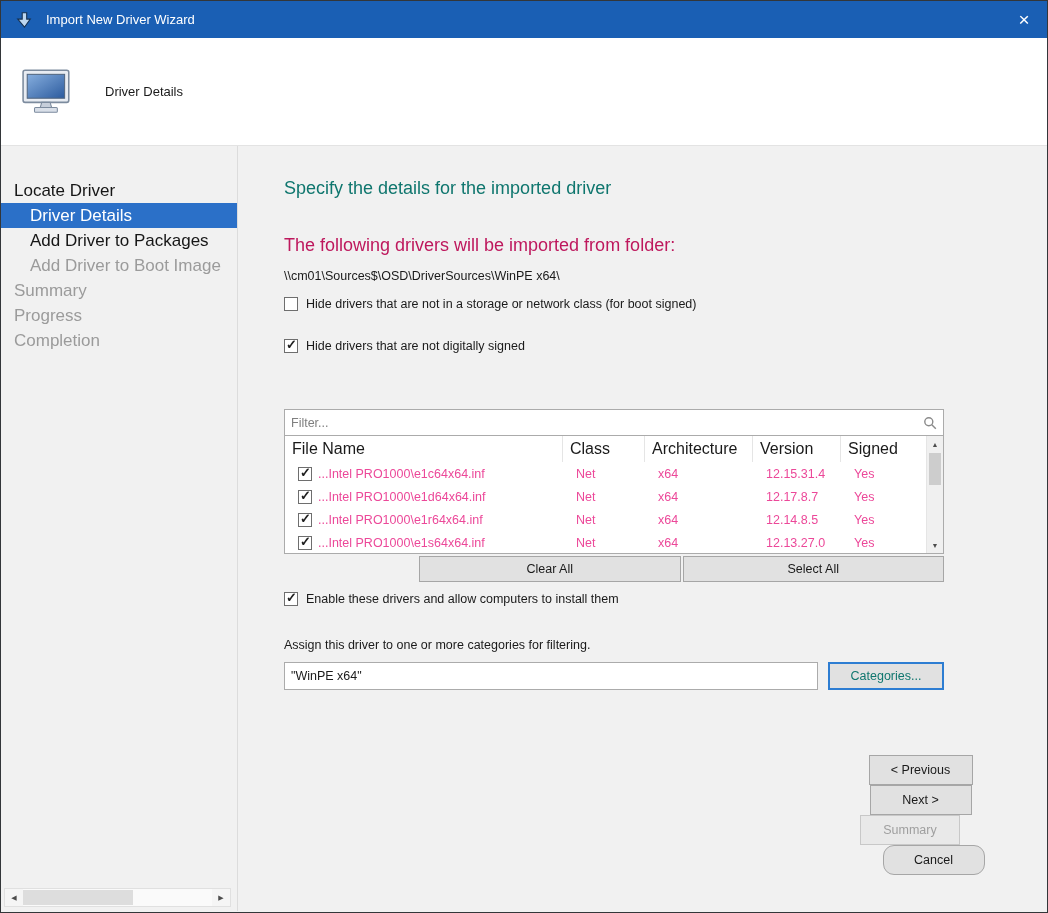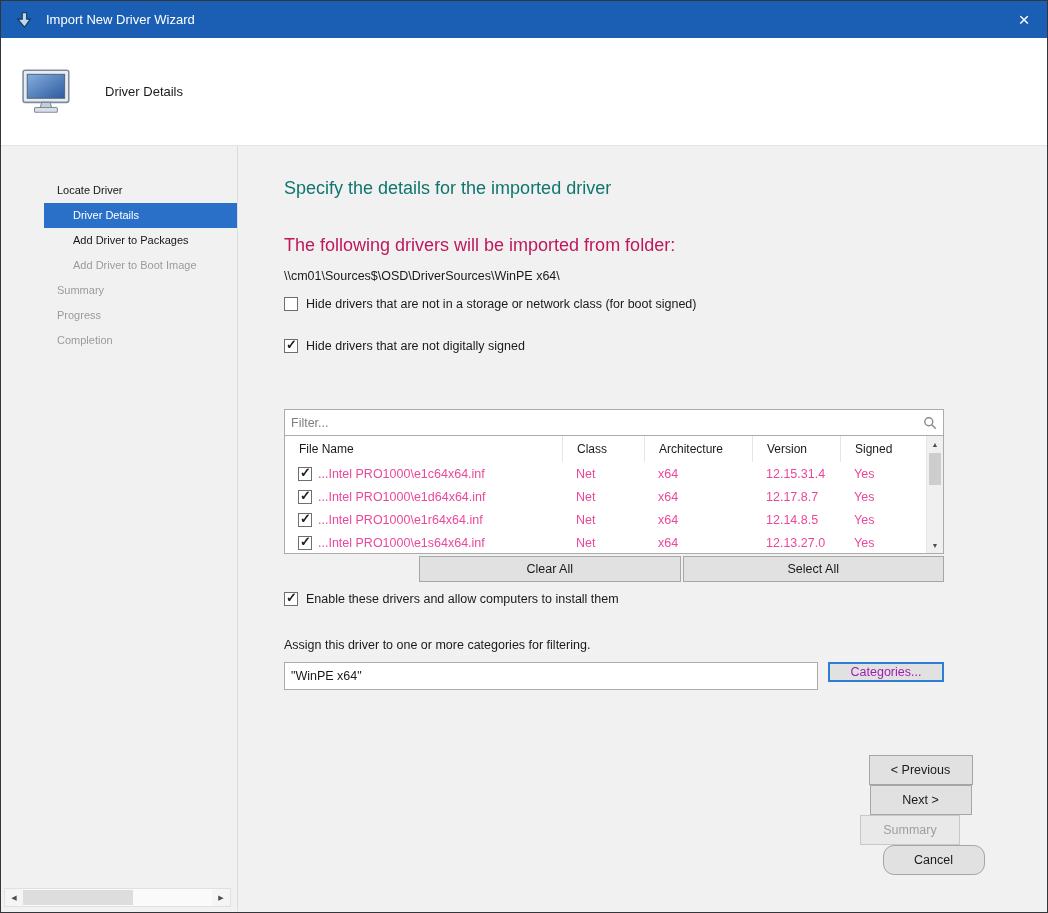--- a/index.html
+++ b/index.html
@@ -18,21 +18,21 @@
   
   .header { height:108px; background:#ffffff; border-bottom:1px solid #E3E3E3; display:flex; align-items:center; padding-left:20px; }
   .hdr-icon { width:54px; height:54px; margin-right:30px; }
   .hdr-title { font-size:13px; color:#1a1a1a; }
 
   
   .body { display:flex; height:765px; }
 
   
   .sidebar { width:237px; border-right:1px solid #DCDCDC; padding-top:32px; position:relative; background:#F1F1F1; }
-  .nav { height:25px; line-height:25px; font-size:11px; padding-left:13px; color:#161616; white-space:nowrap;margin-left:43px; }
+  .nav { height:25px; line-height:25px; font-size:17px; padding-left:13px; color:#161616; white-space:nowrap; }
   .nav.indent { padding-left:29px; }
   .nav.selected { background:#2B70C8; color:#ffffff; }
   .nav.disabled { color:#9B9B9B; }
 
   .hscroll { position:absolute; left:3px; right:6px; bottom:4px; height:19px; display:flex; align-items:stretch; background:#F5F5F5; border:1px solid #E0E0E0; }
   .hs-btn { width:18px; font-size:7px; color:#4d4d4d; display:flex; align-items:center; justify-content:center; }
   .hs-track { flex:1; position:relative; background:#FAFAFA; }
   .hs-thumb { position:absolute; left:0; top:1px; bottom:1px; width:58%; background:#DDDDDD; }
 
   
@@ -50,41 +50,41 @@
 
   
   .filterbox { margin-top:56px; width:660px; height:27px; border:1px solid #ABABAB; background:#ffffff; display:flex; align-items:center; }
   .filter { flex:1; border:none; outline:none; font-size:12.5px; padding-left:6px; font-family:inherit; color:#1a1a1a; background:transparent; }
   .filter::placeholder { color:#7f7f7f; }
   .mag { width:26px; display:flex; justify-content:center; align-items:center; }
 
   .table { width:660px; height:118px; border:1px solid #ABABAB; border-top:none; background:#ffffff; display:flex; }
   .tleft { width:641px; }
   .thead { display:flex; height:26px; }
-  .hcell { font-size:12px; line-height:26px; padding-left:14px; border-right:1px solid #E5E5E5; color:#1a1a1a; white-space:nowrap; overflow:hidden; }
+  .hcell { font-size:16px; line-height:26px; padding-left:7px; border-right:1px solid #E5E5E5; color:#1a1a1a; white-space:nowrap; overflow:hidden; }
   .c-file { width:278px; } .c-class { width:82px; } .c-arch { width:108px; } .c-ver { width:88px; } .c-sig { width:85px; border-right:none; }
   .trow { display:flex; height:23px; align-items:center; }
   .cell { font-size:12.5px; padding-left:13px; color:#ec4899; white-space:nowrap; overflow:hidden; }
   .cell.c-file { display:flex; align-items:center; gap:6px; }
   .vscroll { width:18px; background:#F0F0F0; border-left:1px solid #E5E5E5; display:flex; flex-direction:column; }
   .vs-btn { height:16px; font-size:7px; color:#4d4d4d; display:flex; align-items:center; justify-content:center; }
   .vs-track { flex:1; position:relative; }
   .vs-thumb { position:absolute; top:1px; left:2px; right:2px; height:32px; background:#CDCDCD; }
 
   
   .btn { font-family:inherit; font-size:12.5px; color:#1a1a1a; background:#E1E1E1; border:1px solid #A6A6A6; cursor:default; }
   .btn.disabled { color:#9f9f9f; border-color:#C8C8C8; background:#E9E9E9; }
 
   .selrow { width:660px; display:flex; gap:2px; margin-top:2px; padding-left:135px; }
   .selrow .btn { flex:1; height:26px; }
 
   .assign { margin-top:32px; font-size:12.5px; color:#1a1a1a; }
   .catrow { margin-top:10px; width:660px; display:flex; gap:10px; }
   .catfield { flex:1; height:28px; border:1px solid #ABABAB; font-size:12.5px; padding-left:6px; font-family:inherit; color:#1a1a1a; background:#ffffff; }
-  .catbtn { width:116px; height:20px; background:#E1E1E1; border:2px solid #2D7DD2; font-size:12.5px; font-family:inherit; color:#a21caf; }
+  .catbtn { width:116px; height:28px; background:#E1E1E1; border:2px solid #2D7DD2; font-size:12.5px; font-family:inherit; color:#0f766e; }
 
   
   .footer { position:absolute; right:40px; bottom:36px; display:flex; align-items:center;flex-direction:column; }
   .footer .btn { height:30px; }
   .btn-prev { width:104px; margin-right:26px; }
   .btn-next { width:102px; margin-right:26px; }
   .btn-sum  { width:100px; margin-right:47px; }
   .btn-cancel { width:102px;border-radius:11px; }
 </style>
 </head>

